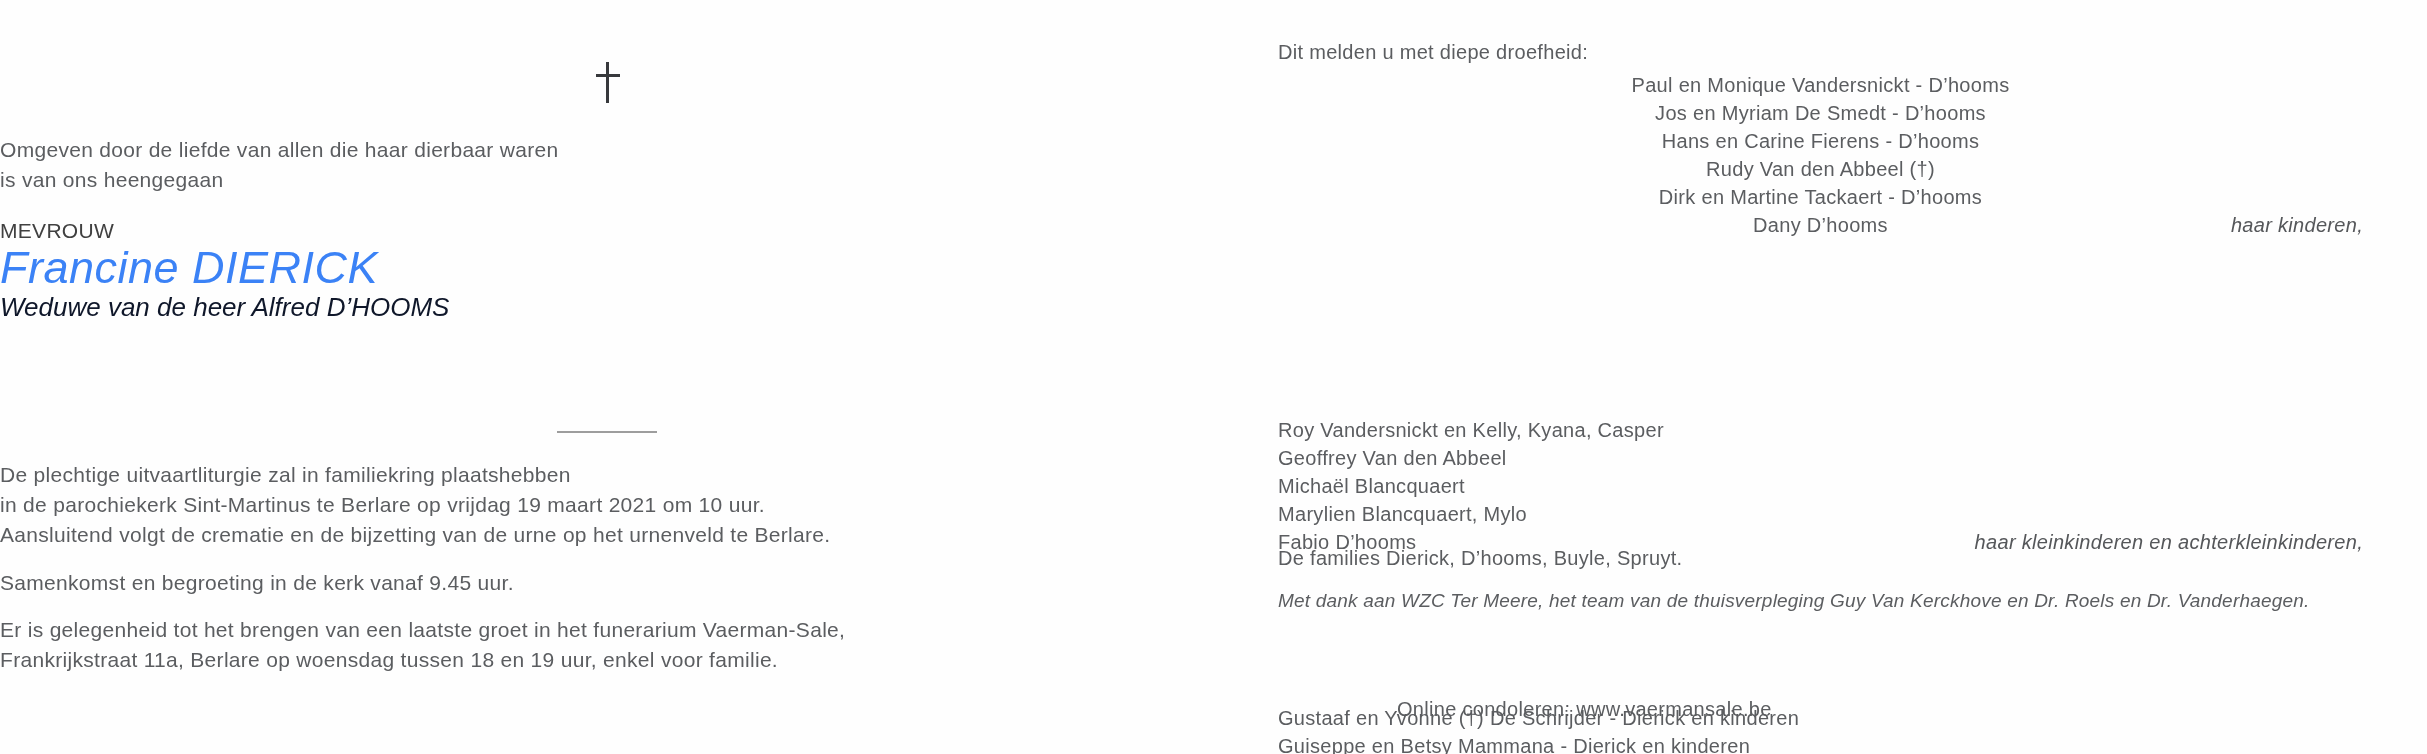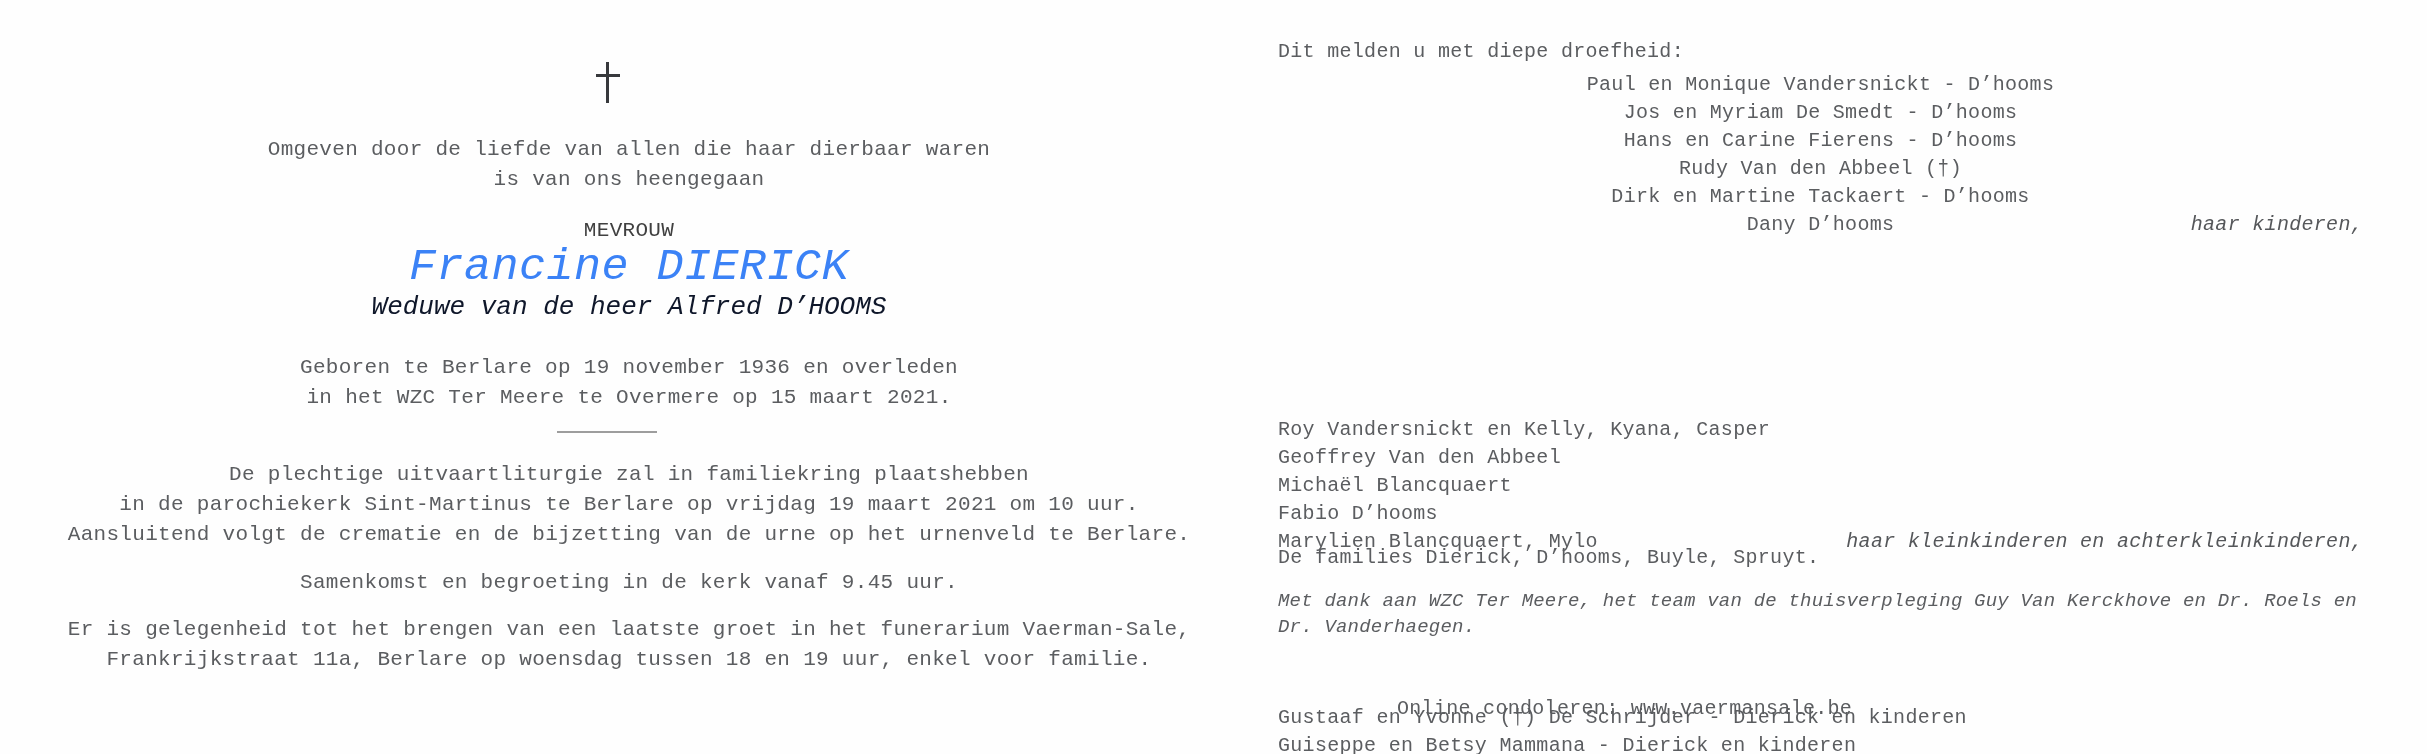--- a/index.html
+++ b/index.html
@@ -5,26 +5,26 @@
   html, body { margin: 0; padding: 0; background: #ffffff; }
   .card {
     position: relative;
     width: 2427px;
     height: 754px;
     background: #fefefe;
     font-family: "Liberation Sans", sans-serif;
     color: #5b5d60;
     overflow: hidden;
   }
-  .panel { position: absolute; top: 0; height: 700px; font-family: Liberation Mono, monospace; }
+  .panel { position: absolute; top: 0; height: 700px; }
   .panel-left  { left: 0;      width: 1214px; }
   .panel-right { left: 1278px; width: 1085px; }
 
   
-  .lp { position: absolute; left: 0; width: 100%; text-align: center; padding-left: 22px; }
+  .lp { position: absolute; left: 0; width: 100%; text-align: left; }
   .lp .line, .lp.line {
     font-size: 21px;
     line-height: 30px;
     letter-spacing: 0.3px;
     font-weight: 300;
   }
   .cross {
     position: absolute;
     left: 596px; top: 62px;
     width: 24px; height: 41px;
@@ -127,24 +127,20 @@
       <div class="line">Omgeven door de liefde van allen die haar dierbaar waren</div>
       <div class="line">is van ons heengegaan</div>
     </div>
 
     <div class="lp salutation line">MEVROUW</div>
 
     <div class="lp deceased-name">Francine DIERICK</div>
 
     <div class="lp widow-line">Weduwe van de heer Alfred D’HOOMS</div>
 
-    <div class="lp life">
-      <div class="line">Geboren te Berlare op 19 november 1936 en overleden</div>
-      <div class="line">in het WZC Ter Meere te Overmere op 15 maart 2021.</div>
-    </div>
 
     <div class="divider"></div>
 
     <div class="lp service">
       <div class="line">De plechtige uitvaartliturgie zal in familiekring plaatshebben</div>
       <div class="line">in de parochiekerk Sint-Martinus te Berlare op vrijdag 19 maart 2021 om 10 uur.</div>
       <div class="line">Aansluitend volgt de crematie en de bijzetting van de urne op het urnenveld te Berlare.</div>
     </div>
 
     <div class="lp gathering line">Samenkomst en begroeting in de kerk vanaf 9.45 uur.</div>
@@ -167,22 +163,22 @@
       <div class="line">Rudy Van den Abbeel (†)</div>
       <div class="line">Dirk en Martine Tackaert - D’hooms</div>
       <div class="line">Dany D’hooms</div>
       <span class="line relation relation-inline">haar kinderen,</span>
     </div>
 
     <div class="rp group group-grandchildren">
       <div class="line">Roy Vandersnickt en Kelly, Kyana, Casper</div>
       <div class="line">Geoffrey Van den Abbeel</div>
       <div class="line">Michaël Blancquaert</div>
+      <div class="line">Marylien Blancquaert, Mylo</div>
       <div class="line">Fabio D’hooms</div>
-      <div class="line">Marylien Blancquaert, Mylo</div>
       <span class="line relation relation-inline">haar kleinkinderen en achterkleinkinderen,</span>
     </div>
 
     <div class="rp group group-extended">
       <div class="line">Gustaaf en Yvonne (†) De Schrijder - Dierick en kinderen</div>
       <div class="line">Guiseppe en Betsy Mammana - Dierick en kinderen</div>
 
     </div>
 
     <div class="rp families-line line">De families Dierick, D’hooms, Buyle, Spruyt.</div>

